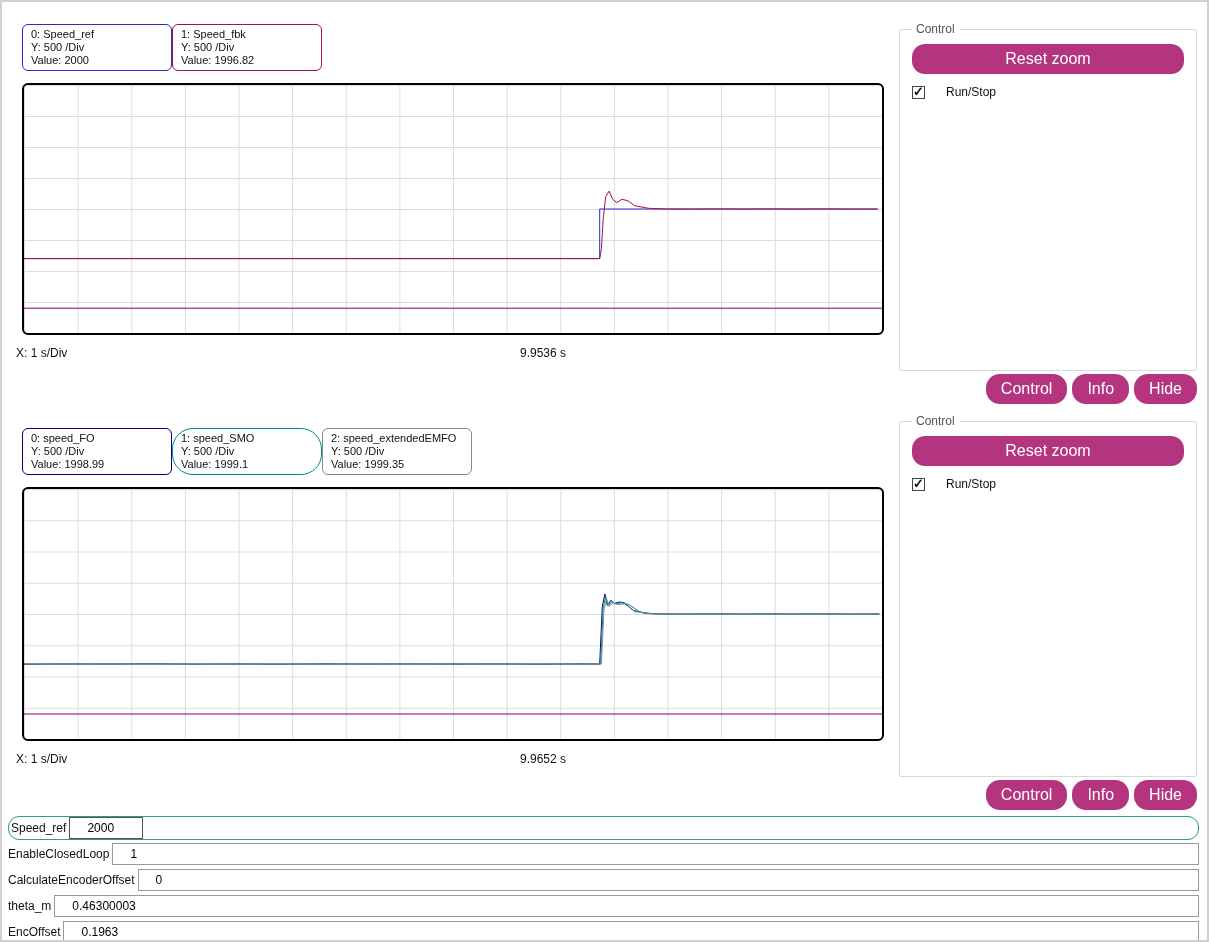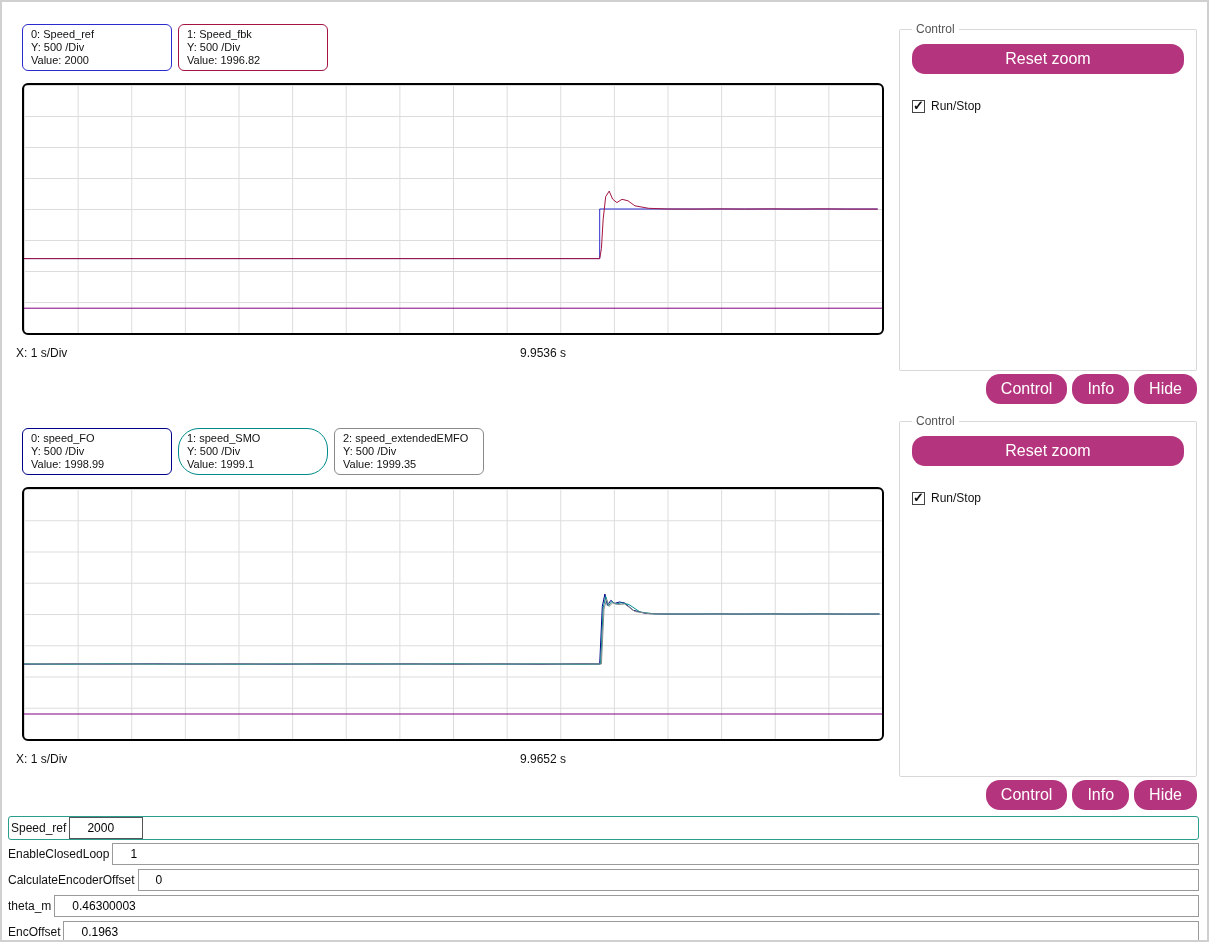--- a/index.html
+++ b/index.html
@@ -10,21 +10,21 @@
     color: #111; overflow: hidden;
     --accent: #b5347e;
     --focus: #2a9d8f;
   }
   .main-grid {
     display: grid;
     grid-template-columns: 1fr 302px;
     padding: 10px 8px 0 10px;
   }
   .scope-col { min-width: 0; }
-  .legend-row { display: flex; gap: 6px; margin: 12px 0 0 10px; }
+  .legend-row { display: flex; margin: 12px 0 0 10px; }
   .legend-row.second { margin-top: 24px; }
   .legend-box {
     min-width: 150px; box-sizing: border-box;
     border: 1px solid #888; border-radius: 6px;
     background: #fff; padding: 3px 8px;
     font-size: 11px; line-height: 13px;
   }
   .chart {
     position: relative; width: 858px; height: 248px;
     margin: 12px 0 0 10px;
@@ -47,38 +47,38 @@
     flex: 1; margin: 10px 2px 0 2px; padding: 8px 12px 10px 12px;
     border: 1px solid #d8d8d8; border-radius: 2px;
   }
   fieldset.group legend { font-size: 12px; color: #555; padding: 0 4px; }
   .pill {
     background: var(--accent); color: #fff; border: none;
     font-family: inherit; font-size: 16px;
     border-radius: 14px; padding: 6px 15px; cursor: pointer;
   }
   .reset-btn { display: block; width: 100%; border-radius: 13px; padding: 6px 0; }
-  .chk { display: flex; align-items: center; gap: 6px; margin-top: 25px; font-size: 12px; }
+  .chk { display: flex; align-items: center; gap: 21px; margin-top: 11px; font-size: 12px; }
   .chk input {
     appearance: none; -webkit-appearance: none;
     width: 13px; height: 13px; border: 1px solid #444; background: #fff;
     position: relative; margin: 0; cursor: pointer;
   }
   .chk input:checked::after {
     content: "\2713"; position: absolute; top: -3px; left: 0;
     font-size: 13px; font-weight: bold; color: #111;
   }
   .btn-row { display: flex; justify-content: flex-end; gap: 5px; padding: 3px 2px 0 0; }
   .params { margin-top: 6px; }
   .param-row {
     display: flex; align-items: center;
     height: 24px; margin: 0 8px 2px 6px; box-sizing: border-box;
   }
   .param-row.focused {
-    border: 1px solid var(--focus); border-radius: 3px; padding-left: 2px;
+    border: 1px solid var(--focus); border-radius: 11px; padding-left: 2px;
   }
   .param-label { font-size: 12px; white-space: nowrap; padding-right: 3px; }
   .param-input {
     flex: 1; height: 18px; font-family: inherit; font-size: 12px;
     border: 1px solid #9a9a9a; background: #fff; padding: 1px 17px; min-width: 0;
   }
   .param-input.narrow { flex: none; width: 38px; border: 1px solid #555; }
 </style>
 </head>
 <body style="--accent: #b5347e; --focus: #2a9d8f;">

